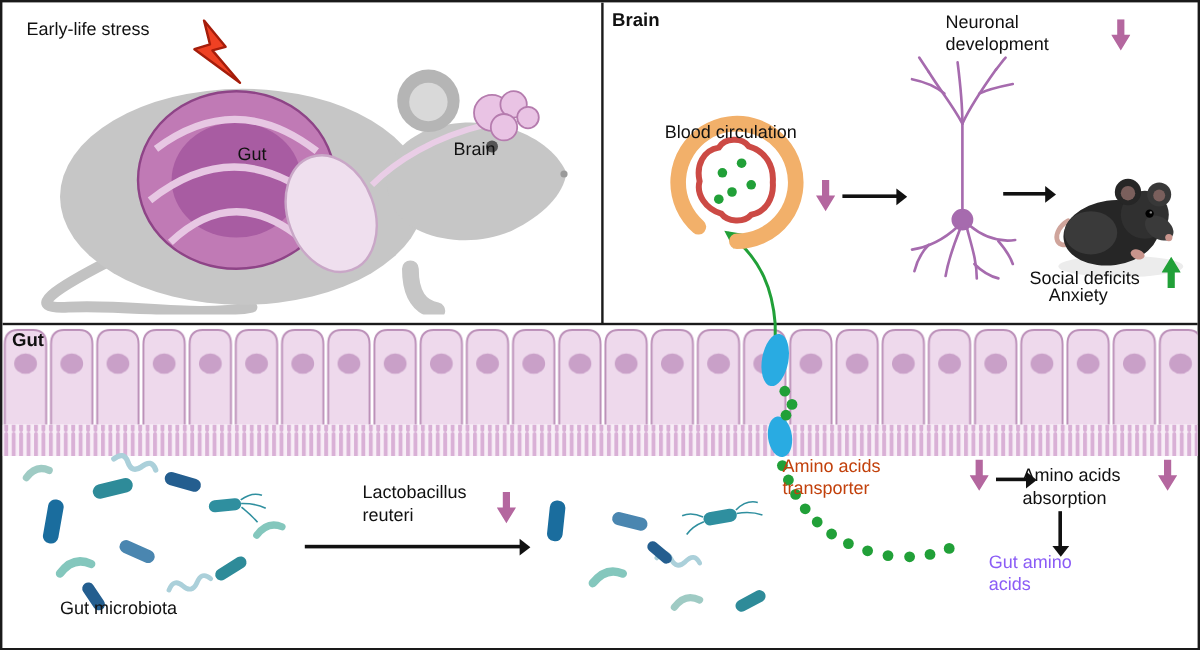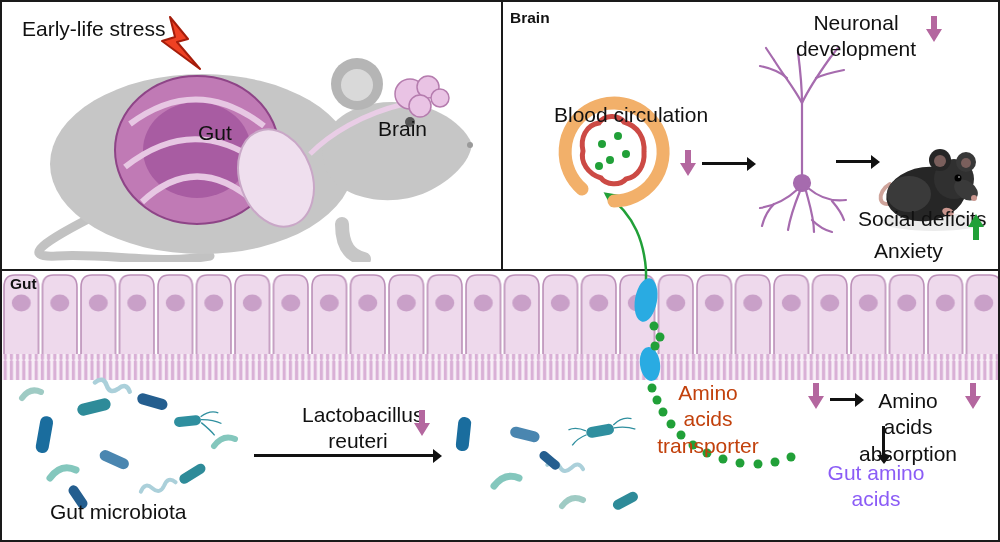--- a/index.html
+++ b/index.html
@@ -1,20 +1,20 @@
 <!DOCTYPE html>
 <html><head>
 <meta charset="utf-8">
 <style>
   html,body{margin:0;padding:0;background:#fff}
   .fig{position:relative;width:1000px;height:542px;background:#fff;border:2px solid #1a1a1a;
        box-sizing:border-box;font-family:"Liberation Sans",sans-serif;color:#111;overflow:hidden}
   .abs{position:absolute}
-  .lbl{position:absolute;font-size:21px;line-height:1.25;white-space:nowrap}
-  .wrap{white-space:normal;text-align:center}
+  .lbl{position:absolute;font-size:15px;line-height:1.25;white-space:nowrap}
+  .wrap{white-space:normal;}
   .title{font-weight:bold;font-size:15.5px}
   .italic{}
   .cyan{color:#c2410c}
   .greentx{color:#8b5cf6}
   .divider{position:absolute;background:#1a1a1a}
   .harrow{position:absolute;height:3px;background:#111}
   .harrow:after{content:"";position:absolute;right:-8px;top:-5.5px;border-left:9px solid #111;
                 border-top:7px solid transparent;border-bottom:7px solid transparent}
   .varrow{position:absolute;width:3px;background:#111}
   .varrow:after{content:"";position:absolute;bottom:-8px;left:-5.5px;border-top:9px solid #111;
@@ -122,21 +122,21 @@
       <ellipse cx="92" cy="66" rx="13" ry="9" fill="#3a3a3a" transform="rotate(35 92 66)"></ellipse>
       <circle cx="100" cy="74" r="3" fill="#c9958d"></circle>
       <circle cx="84" cy="54" r="3.5" fill="#000"></circle>
       <circle cx="85" cy="53" r="1" fill="#888"></circle>
       <ellipse cx="74" cy="88" rx="6" ry="4" fill="#c9958d" transform="rotate(20 74 88)"></ellipse>
     </g>
   </svg>
 
   <span class="lbl" style="left:552px;top:100px">Blood circulation</span>
   <span class="lbl wrap" style="left:786px;top:8px;width:136px">Neuronal development</span>
-  <span class="lbl" style="left:856px;top:204px">Social deficits</span>
+  <span class="lbl" style="left:856px;top:222px">Social deficits</span>
   <span class="lbl" style="left:872px;top:236px">Anxiety</span>
 
   <span class="aicon" style="left:678px;top:148px">
     <svg width="16" height="27" viewBox="0 0 16 27">
         <polygon points="5,0 11,0 11,13 16,13 8,26 0,13 5,13" fill="#b4679f"></polygon>
       </svg>
     </span>
   <span class="aicon" style="left:924px;top:14px">
     <svg width="16" height="27" viewBox="0 0 16 27">
         <polygon points="5,0 11,0 11,13 16,13 8,26 0,13 5,13" fill="#b4679f"></polygon>

